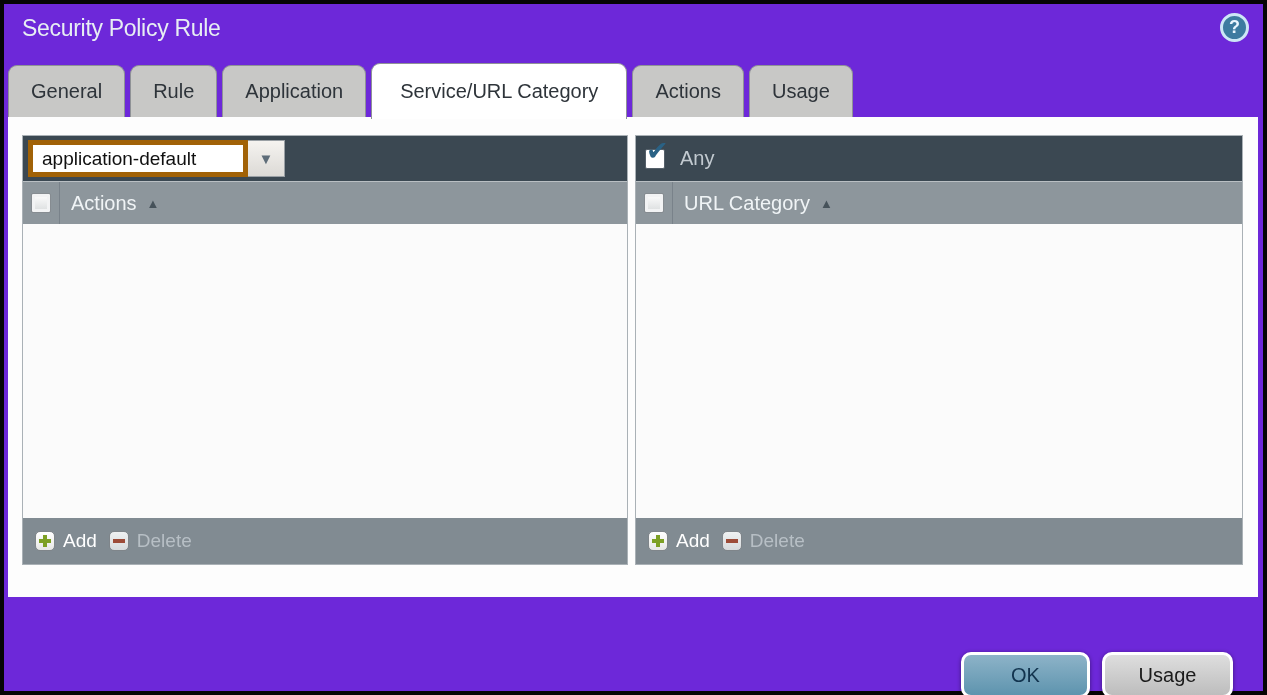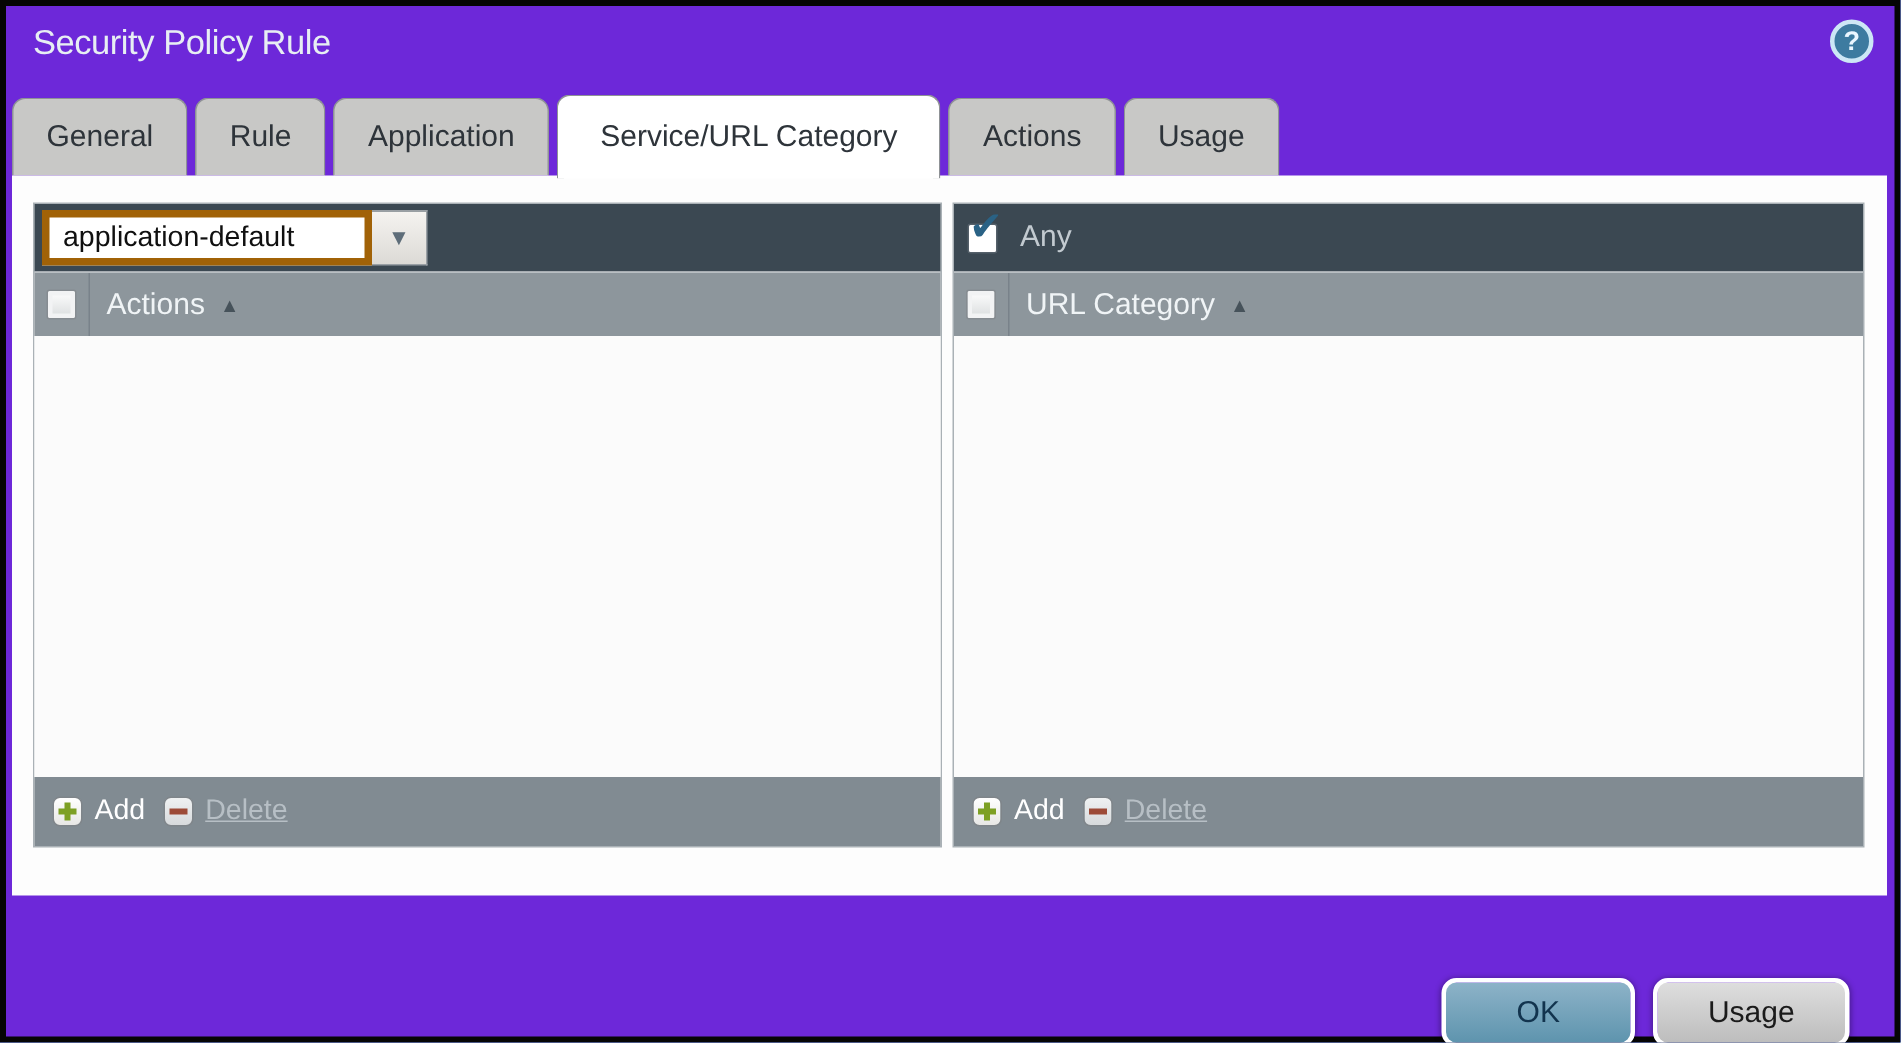--- a/index.html
+++ b/index.html
@@ -78,21 +78,21 @@
   .icon-sq { width:20px; height:20px; border-radius:5px; border:1px solid #7f858a;
              position:relative; flex:0 0 20px; }
   .add-sq { background:linear-gradient(#ffffff,#e7e7e5); }
   .add-sq::before { content:""; position:absolute; left:3px; top:7px; width:12px;
                     height:4px; background:#7da024; }
   .add-sq::after  { content:""; position:absolute; left:7px; top:3px; width:4px;
                     height:12px; background:#7da024; }
   .del-sq { background:linear-gradient(#eff1f2,#d7dadc); }
   .del-sq::before { content:""; position:absolute; left:3px; top:7px; width:12px;
                     height:4px; background:#9d4b38; }
-  .foot-btn.disabled { color:#b7bfc5; cursor:default;text-decoration:underline; }
+  .foot-btn.disabled { color:#b7bfc5; cursor:default; }
 
   
   .btn { position:absolute; top:652px; height:46px; border-radius:10px;
          border:3px solid #ffffff; font-size:20px; display:flex; align-items:center;
          justify-content:center; cursor:pointer; box-shadow:0 1px 4px rgba(0,0,0,0.45);
          z-index:2; }
   .btn.ok { left:961px; width:129px; background:linear-gradient(#8db3c8,#5e94ae);
             color:#12344e; }
   .btn.cancel { left:1102px; width:131px; background:linear-gradient(#dedede,#bdbdbd);
                 color:#1b1b1b; }

